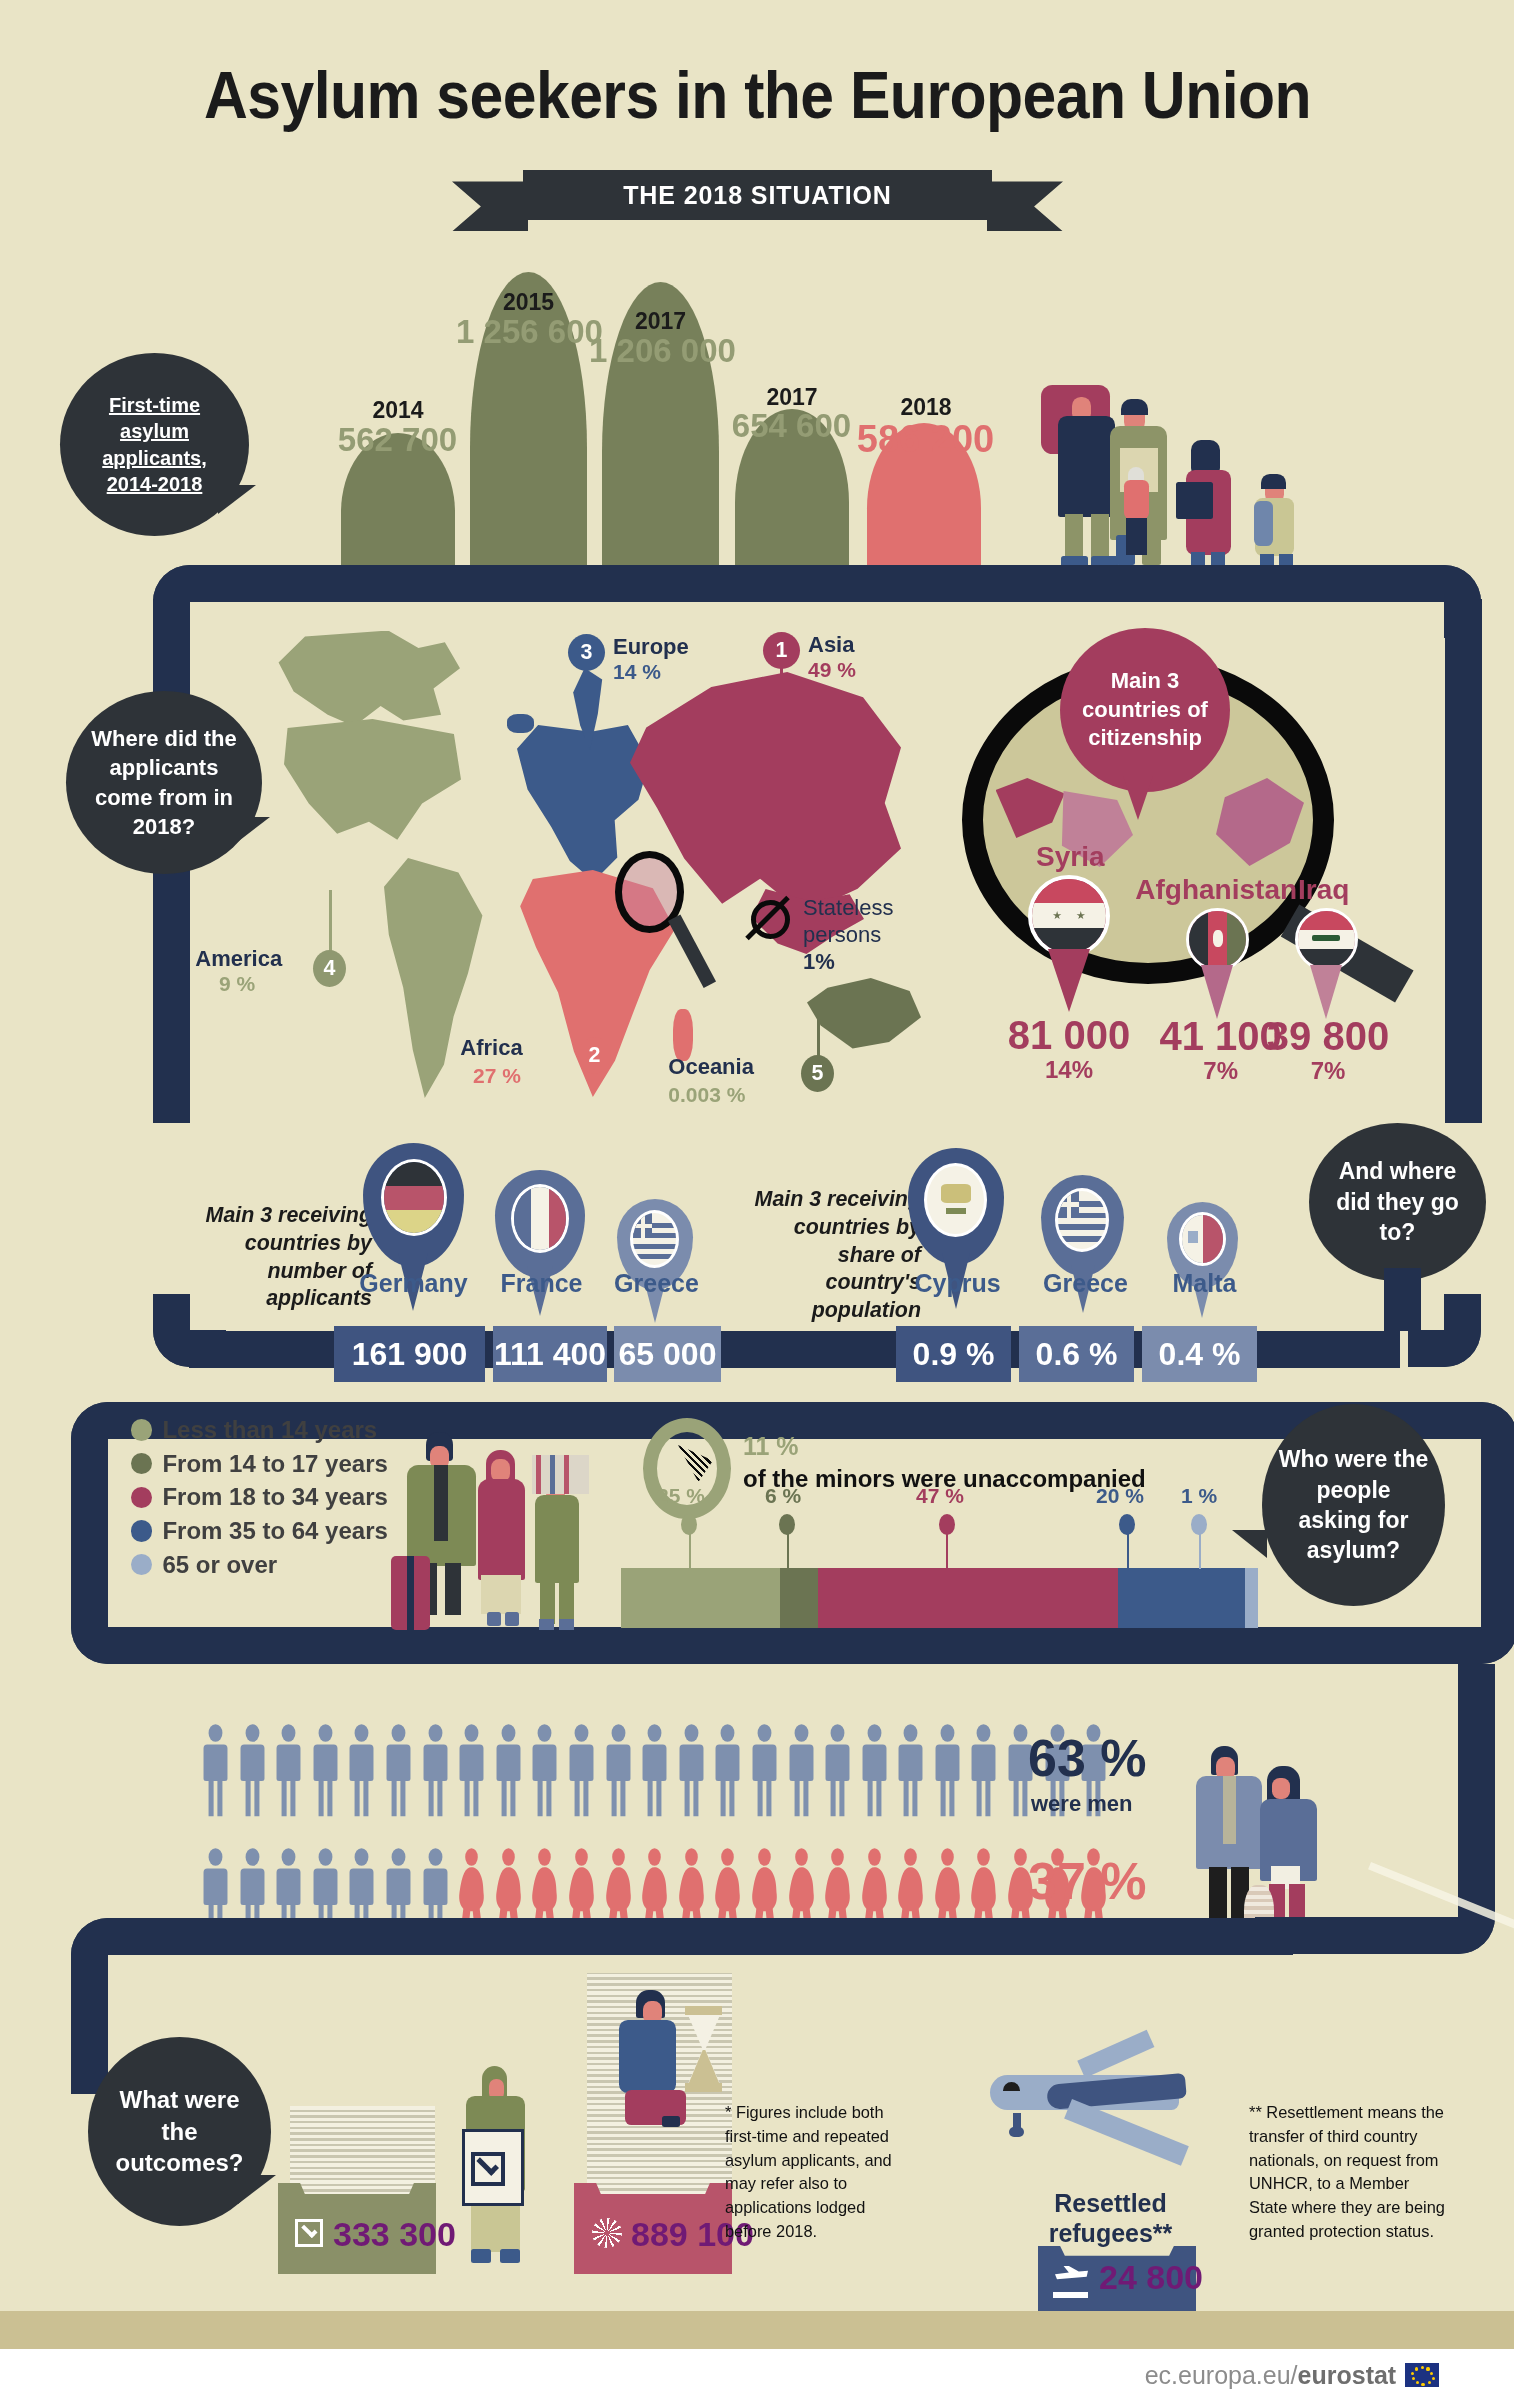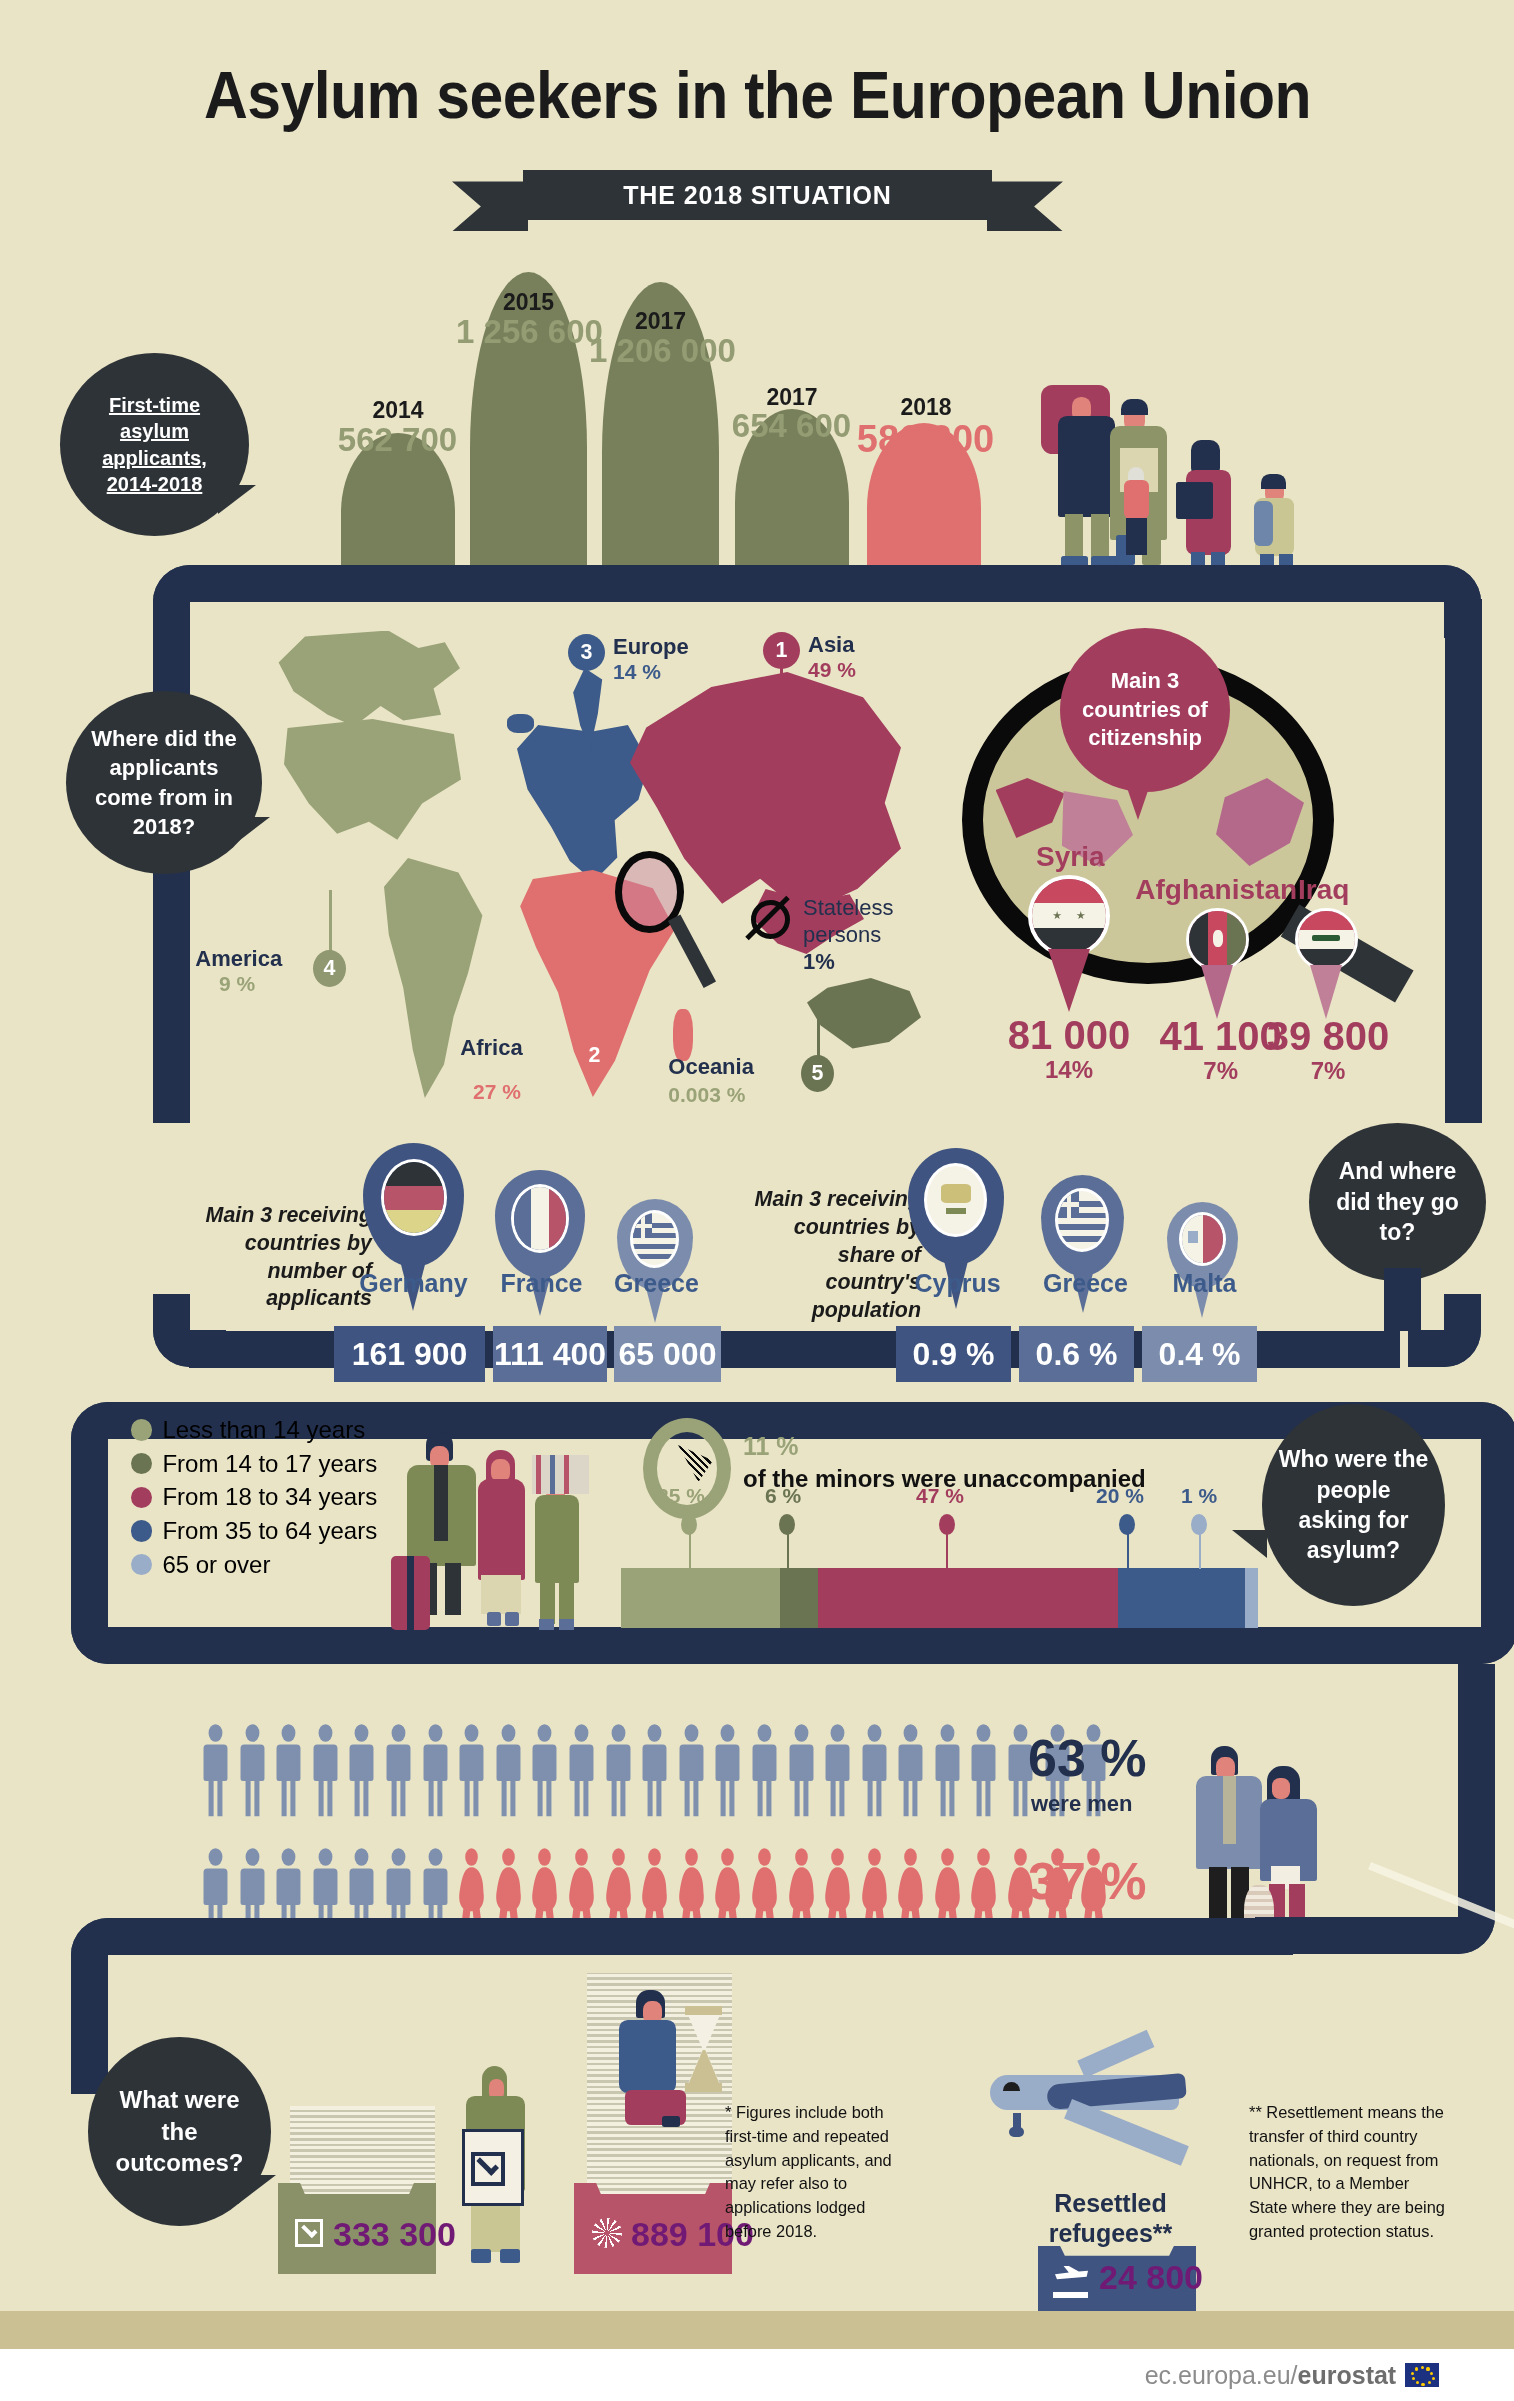--- a/index.html
+++ b/index.html
@@ -66,21 +66,21 @@
     display:flex;align-items:center;justify-content:center;margin-top:23px;
   }
   .italicNote {
     position:absolute; font-style:italic; font-weight:bold; font-size:21.4px;
     color:#1b1b1b; text-align:right; line-height:1.3;
   }
 
   
   .legrow { display:flex; align-items:center; gap:10px; margin-bottom:5.7px; }
   .legdot { width:21.4px;height:21.4px;border-radius:50%; flex:none; }
-  .legtxt { font-size:24px; font-weight:normal; color:#000000; white-space:nowrap; }
+  .legtxt { font-size:24px; font-weight:bold; color:#404040; white-space:nowrap; }
 
   .agebar { position:absolute; height:60px; display:flex; }
   .ageseg { height:100%; }
   .agePctLbl { position:absolute; font-size:21px; font-weight:bold; }
   .ageDrop { position:absolute; width:16.4px; border-radius:50%/50%; }
   .ageStem { position:absolute; width:1.9px; }
 
   
   .pictorow { position:absolute; display:flex; gap:7.6px; }
   .genderBig { position:absolute; font-size:52px; font-weight:bold; }
@@ -233,21 +233,21 @@
     <div class="pinStick" style="left:140px;top:-44px;height:63px;background:#9aa378;"></div>
     <div class="numCircle" style="left:124px;top:16.4px;width:33px;height:37px;background:#8f9870;">4</div>
     <div class="contLabel" style="left:6.3px;top:12.6px;">America</div>
     <div class="contLabel contPct" style="left:30px;top:39px;color:#9aa378;">9 %</div>
   </div>
 
   <div class="abs" style="left:454px;top:1028px;width:252px;height:101px;">
     <div class="pinStick" style="left:140px;top:-50px;height:62px;background:#e0706f;"></div>
     <div class="numCircle" style="left:124px;top:8.8px;width:33px;height:37px;background:#e0706f;">2</div>
     <div class="contLabel" style="left:6.3px;top:7.6px;">Africa</div>
-    <div class="contLabel contPct" style="left:19px;top:37px;color:#e0706f;margin-top:16px;">27 %</div>
+    <div class="contLabel contPct" style="left:19px;top:37px;color:#e0706f;">27 %</div>
   </div>
 
   <div class="abs" style="left:662px,;top:1047px;left:662px;top:1047px;width:252px;height:101px;">
     <div class="pinStick" style="left:155px;top:-50px;height:61px;background:#6b7452;"></div>
     <div class="numCircle" style="left:139px;top:7.6px;width:33px;height:37px;background:#6b7452;">5</div>
     <div class="contLabel" style="left:6.3px;top:7.6px;">Oceania</div>
     <div class="contLabel contPct" style="left:6.3px;top:37px;color:#9aa378;">0.003 %</div>
   </div>
 
   <div class="abs" style="left:751px;top:896px;width:208px;height:114px;">

